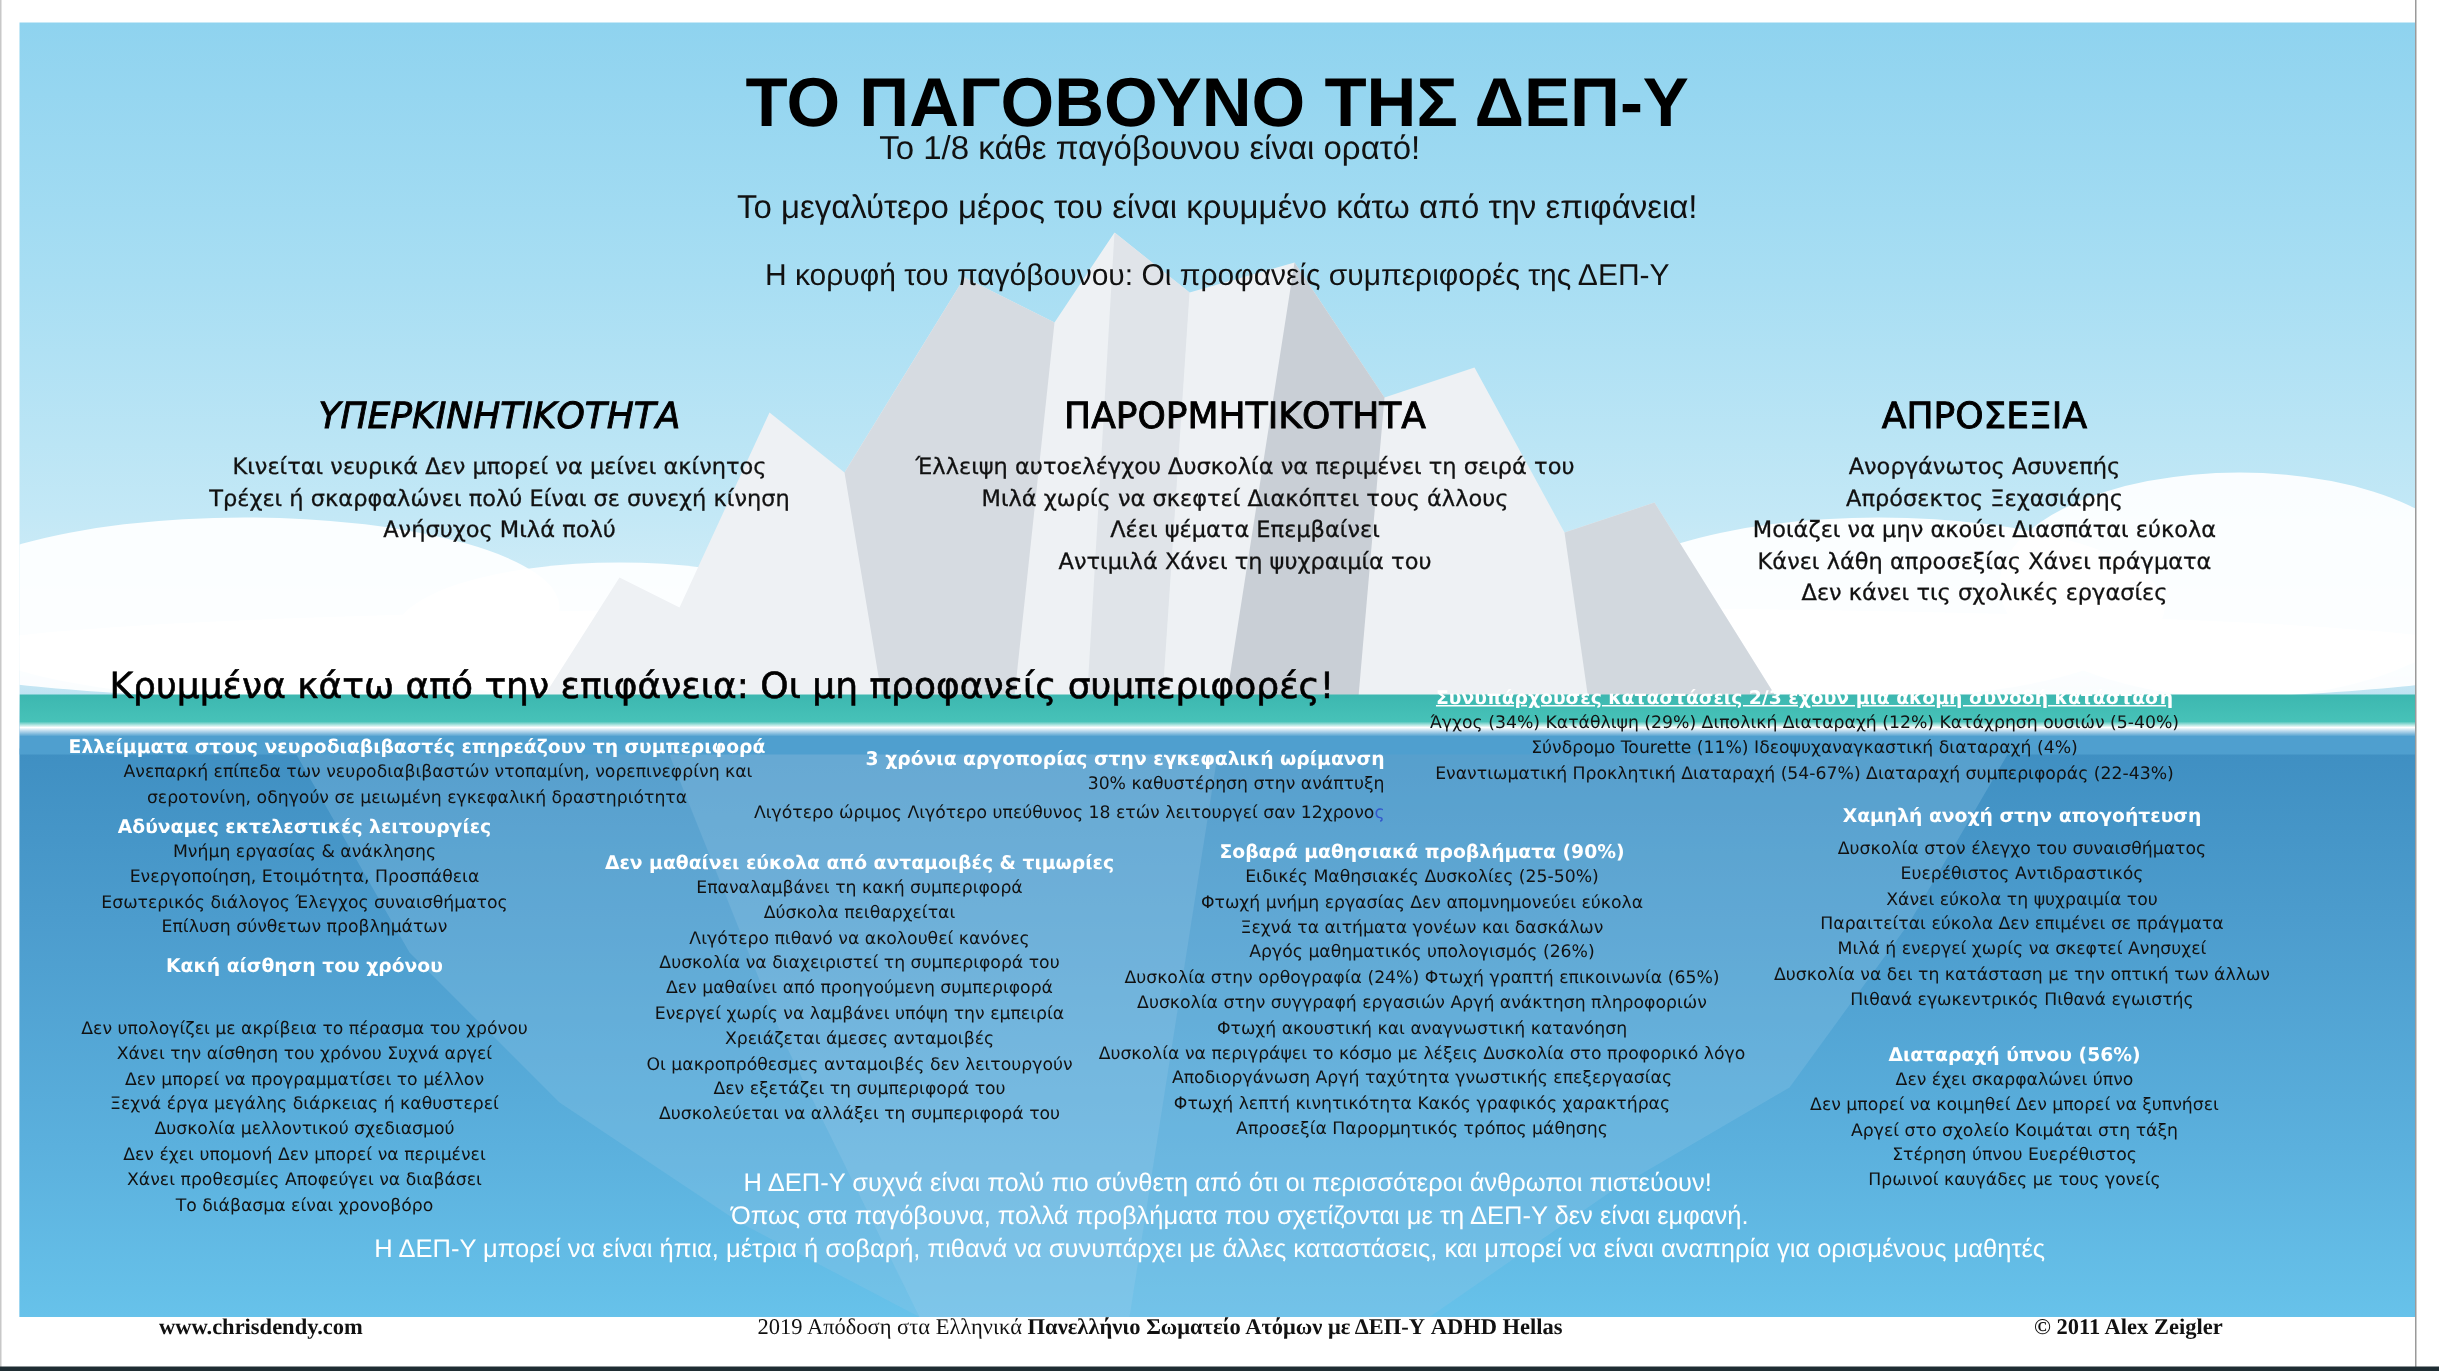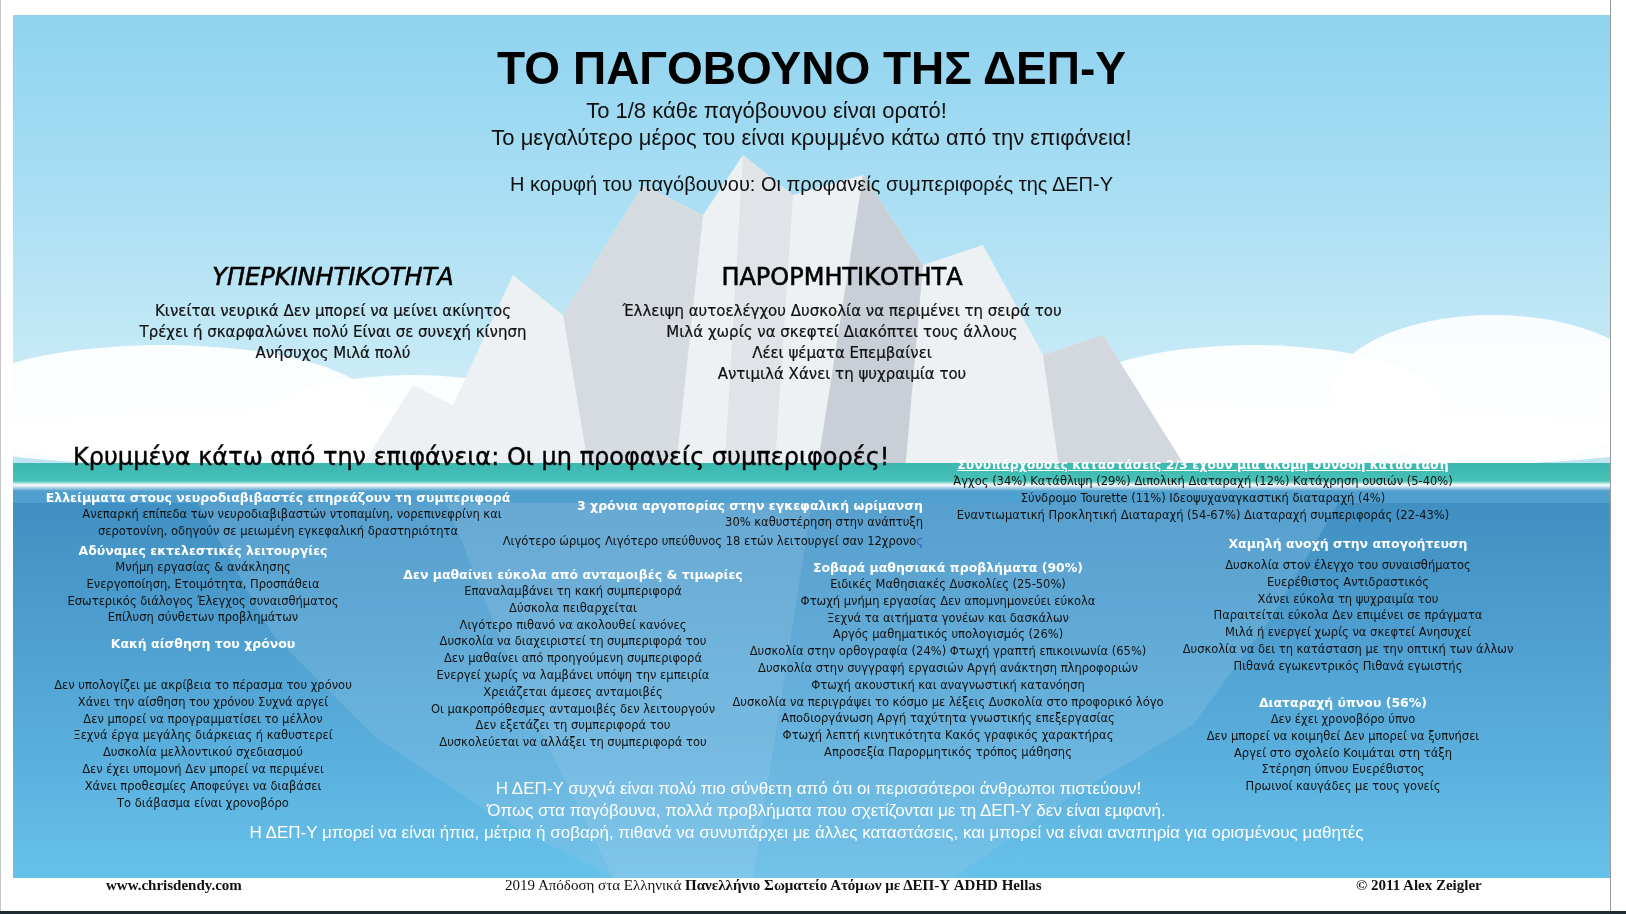--- a/index.html
+++ b/index.html
@@ -59,39 +59,47 @@
   </svg>
 
   <div id="underwater"></div>
   <svg id="iceberg-under" viewBox="0 0 1150 383" preserveAspectRatio="none">
     <polygon points="0,0 1150,0 1080,120 1000,230 880,300 760,383 420,383 300,320 180,240 80,140" fill="#8ec4e6" opacity="0.55"></polygon>
     <polygon points="250,0 620,0 560,383 420,383 330,200" fill="#a5d0ec" opacity="0.5"></polygon>
   </svg>
   <div id="waterline"></div>
 
   <div class="abs t-title" style="left:0;width:1597px;top:26px;">ΤΟ ΠΑΓΟΒΟΥΝΟ ΤΗΣ ΔΕΠ-Υ</div>
-  <div class="abs t-sub" style="left:0;width:1468px;top:82px;padding-left:39px;">Το 1/8 κάθε παγόβουνου είναι ορατό!</div>
+  <div class="abs t-sub" style="left:0;width:1468px;top:70px;padding-left:39px;">Το 1/8 κάθε παγόβουνου είναι ορατό!</div>
   <div class="abs t-sub" style="left:0;width:1597px;top:109px;">Το μεγαλύτερο μέρος του είναι κρυμμένο κάτω από την επιφάνεια!</div>
   <div class="abs t-tip" style="left:0;width:1597px;top:158px;">Η κορυφή του παγόβουνου: Οι προφανείς συμπεριφορές της ΔΕΠ-Υ</div>
 
   <div class="abs block" style="left:100px;width:440px;top:248px;">
     <div class="t-cat" style="margin-bottom:10px;font-style:italic;">ΥΠΕΡΚΙΝΗΤΙΚΟΤΗΤΑ</div>
     <div class="t-catline">Κινείται νευρικά Δεν μπορεί να μείνει ακίνητος</div>
     <div class="t-catline">Τρέχει ή σκαρφαλώνει πολύ Είναι σε συνεχή κίνηση</div>
     <div class="t-catline">Ανήσυχος Μιλά πολύ</div>
   </div>
 
-  <div class="abs block" style="left:589px;width:480px;top:248px;">
+  <div class="abs block" style="left:577px;width:480px;top:248px;">
     <div class="t-cat" style="margin-bottom:10px;">ΠΑΡΟΡΜΗΤΙΚΟΤΗΤΑ</div>
     <div class="t-catline">Έλλειψη αυτοελέγχου Δυσκολία να περιμένει τη σειρά του</div>
     <div class="t-catline">Μιλά χωρίς να σκεφτεί Διακόπτει τους άλλους</div>
     <div class="t-catline">Λέει ψέματα Επεμβαίνει</div>
     <div class="t-catline">Αντιμιλά Χάνει τη ψυχραιμία του</div>
   </div>
 
+  <div class="abs block" style="left:1140px;width:340px;top:248px;">
+    <div class="t-cat" style="margin-bottom:10px;">ΑΠΡΟΣΕΞΙΑ</div>
+    <div class="t-catline">Ανοργάνωτος  Ασυνεπής</div>
+    <div class="t-catline">Απρόσεκτος  Ξεχασιάρης</div>
+    <div class="t-catline">Μοιάζει να μην ακούει  Διασπάται εύκολα</div>
+    <div class="t-catline">Κάνει λάθη απροσεξίας  Χάνει πράγματα</div>
+    <div class="t-catline">Δεν κάνει τις σχολικές εργασίες</div>
+  </div>
 
   <div class="abs t-hidden" style="left:60px;top:428px;text-align:left;">Κρυμμένα κάτω από την επιφάνεια: Οι μη προφανείς συμπεριφορές!</div>
 
   <div class="abs block" style="left:30px;width:470px;top:475px;">
     <div class="t-sh">Ελλείμματα στους νευροδιαβιβαστές  επηρεάζουν τη συμπεριφορά</div>
     <div class="t-sl" style="margin-left:28px;">Ανεπαρκή επίπεδα των νευροδιαβιβαστών ντοπαμίνη, νορεπινεφρίνη και</div>
     <div class="t-sl">σεροτονίνη, οδηγούν σε μειωμένη εγκεφαλική δραστηριότητα</div>
   </div>
 
   <div class="abs block" style="left:30px;width:320px;top:528px;">
@@ -162,21 +170,21 @@
     <div class="t-sl">Ευερέθιστος  Αντιδραστικός</div>
     <div class="t-sl">Χάνει εύκολα τη ψυχραιμία του</div>
     <div class="t-sl">Παραιτείται εύκολα     Δεν επιμένει σε πράγματα</div>
     <div class="t-sl">Μιλά ή ενεργεί χωρίς να σκεφτεί     Ανησυχεί</div>
     <div class="t-sl">Δυσκολία να δει τη κατάσταση με την οπτική των άλλων</div>
     <div class="t-sl">Πιθανά εγωκεντρικός   Πιθανά εγωιστής</div>
   </div>
 
   <div class="abs block" style="left:1170px;width:320px;top:680px;">
     <div class="t-sh">Διαταραχή ύπνου (56%)</div>
-    <div class="t-sl">Δεν έχει χρονοβόρο ύπνο</div>
+    <div class="t-sl">Δεν έχει σκαρφαλώνει ύπνο</div>
     <div class="t-sl">Δεν μπορεί να κοιμηθεί    Δεν μπορεί να ξυπνήσει</div>
     <div class="t-sl">Αργεί στο σχολείο          Κοιμάται στη τάξη</div>
     <div class="t-sl">Στέρηση ύπνου          Ευερέθιστος</div>
     <div class="t-sl">Πρωινοί καυγάδες με τους γονείς</div>
   </div>
 
   <div class="abs block" style="left:0;width:1597px;top:763px;">
     <div class="t-bottom" style="margin-left:14px;">Η ΔΕΠ-Υ συχνά είναι πολύ πιο σύνθετη από ότι οι περισσότεροι άνθρωποι πιστεύουν!</div>
     <div class="t-bottom" style="margin-left:30px;">Όπως στα παγόβουνα, πολλά προβλήματα που σχετίζονται με τη ΔΕΠ-Υ δεν είναι εμφανή.</div>
     <div class="t-bottom" style="margin-left:-10px;">Η ΔΕΠ-Υ μπορεί να είναι ήπια, μέτρια ή σοβαρή, πιθανά να συνυπάρχει με άλλες καταστάσεις, και μπορεί να είναι αναπηρία για ορισμένους μαθητές</div>

